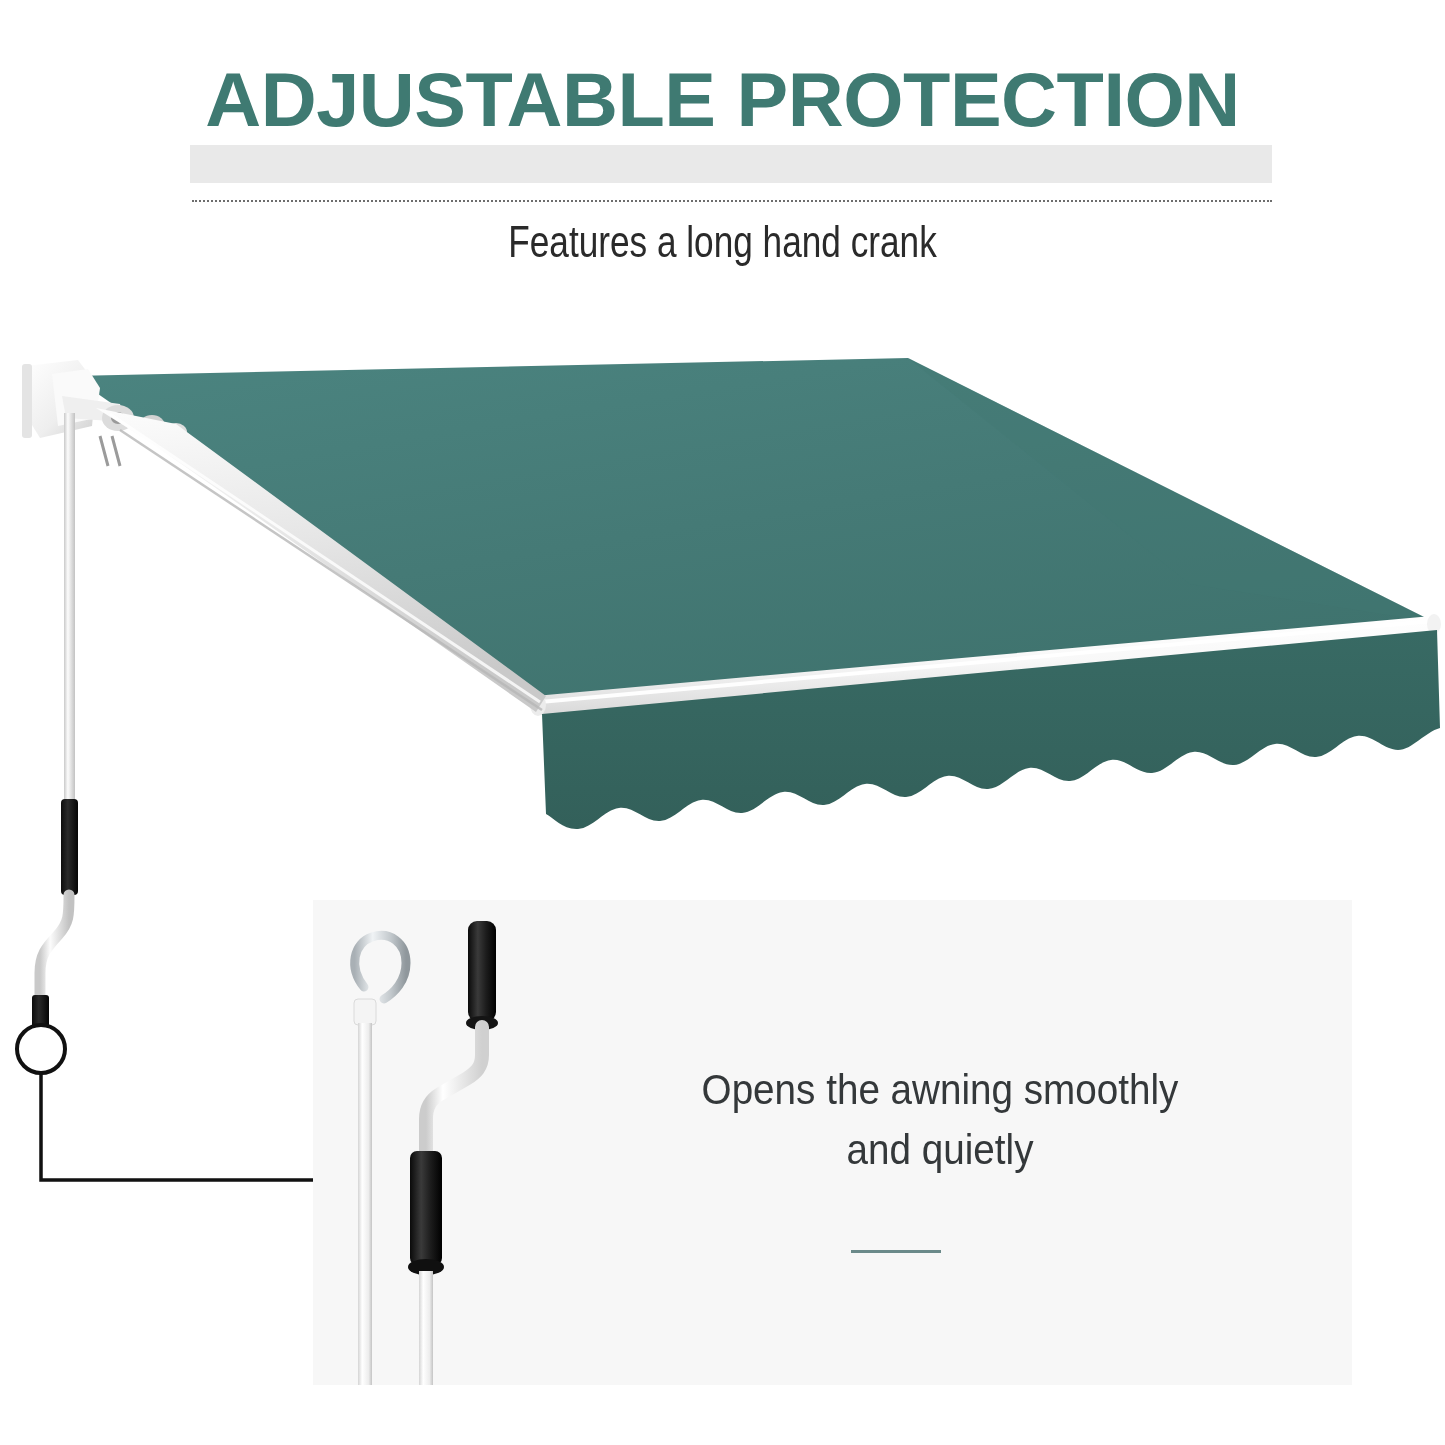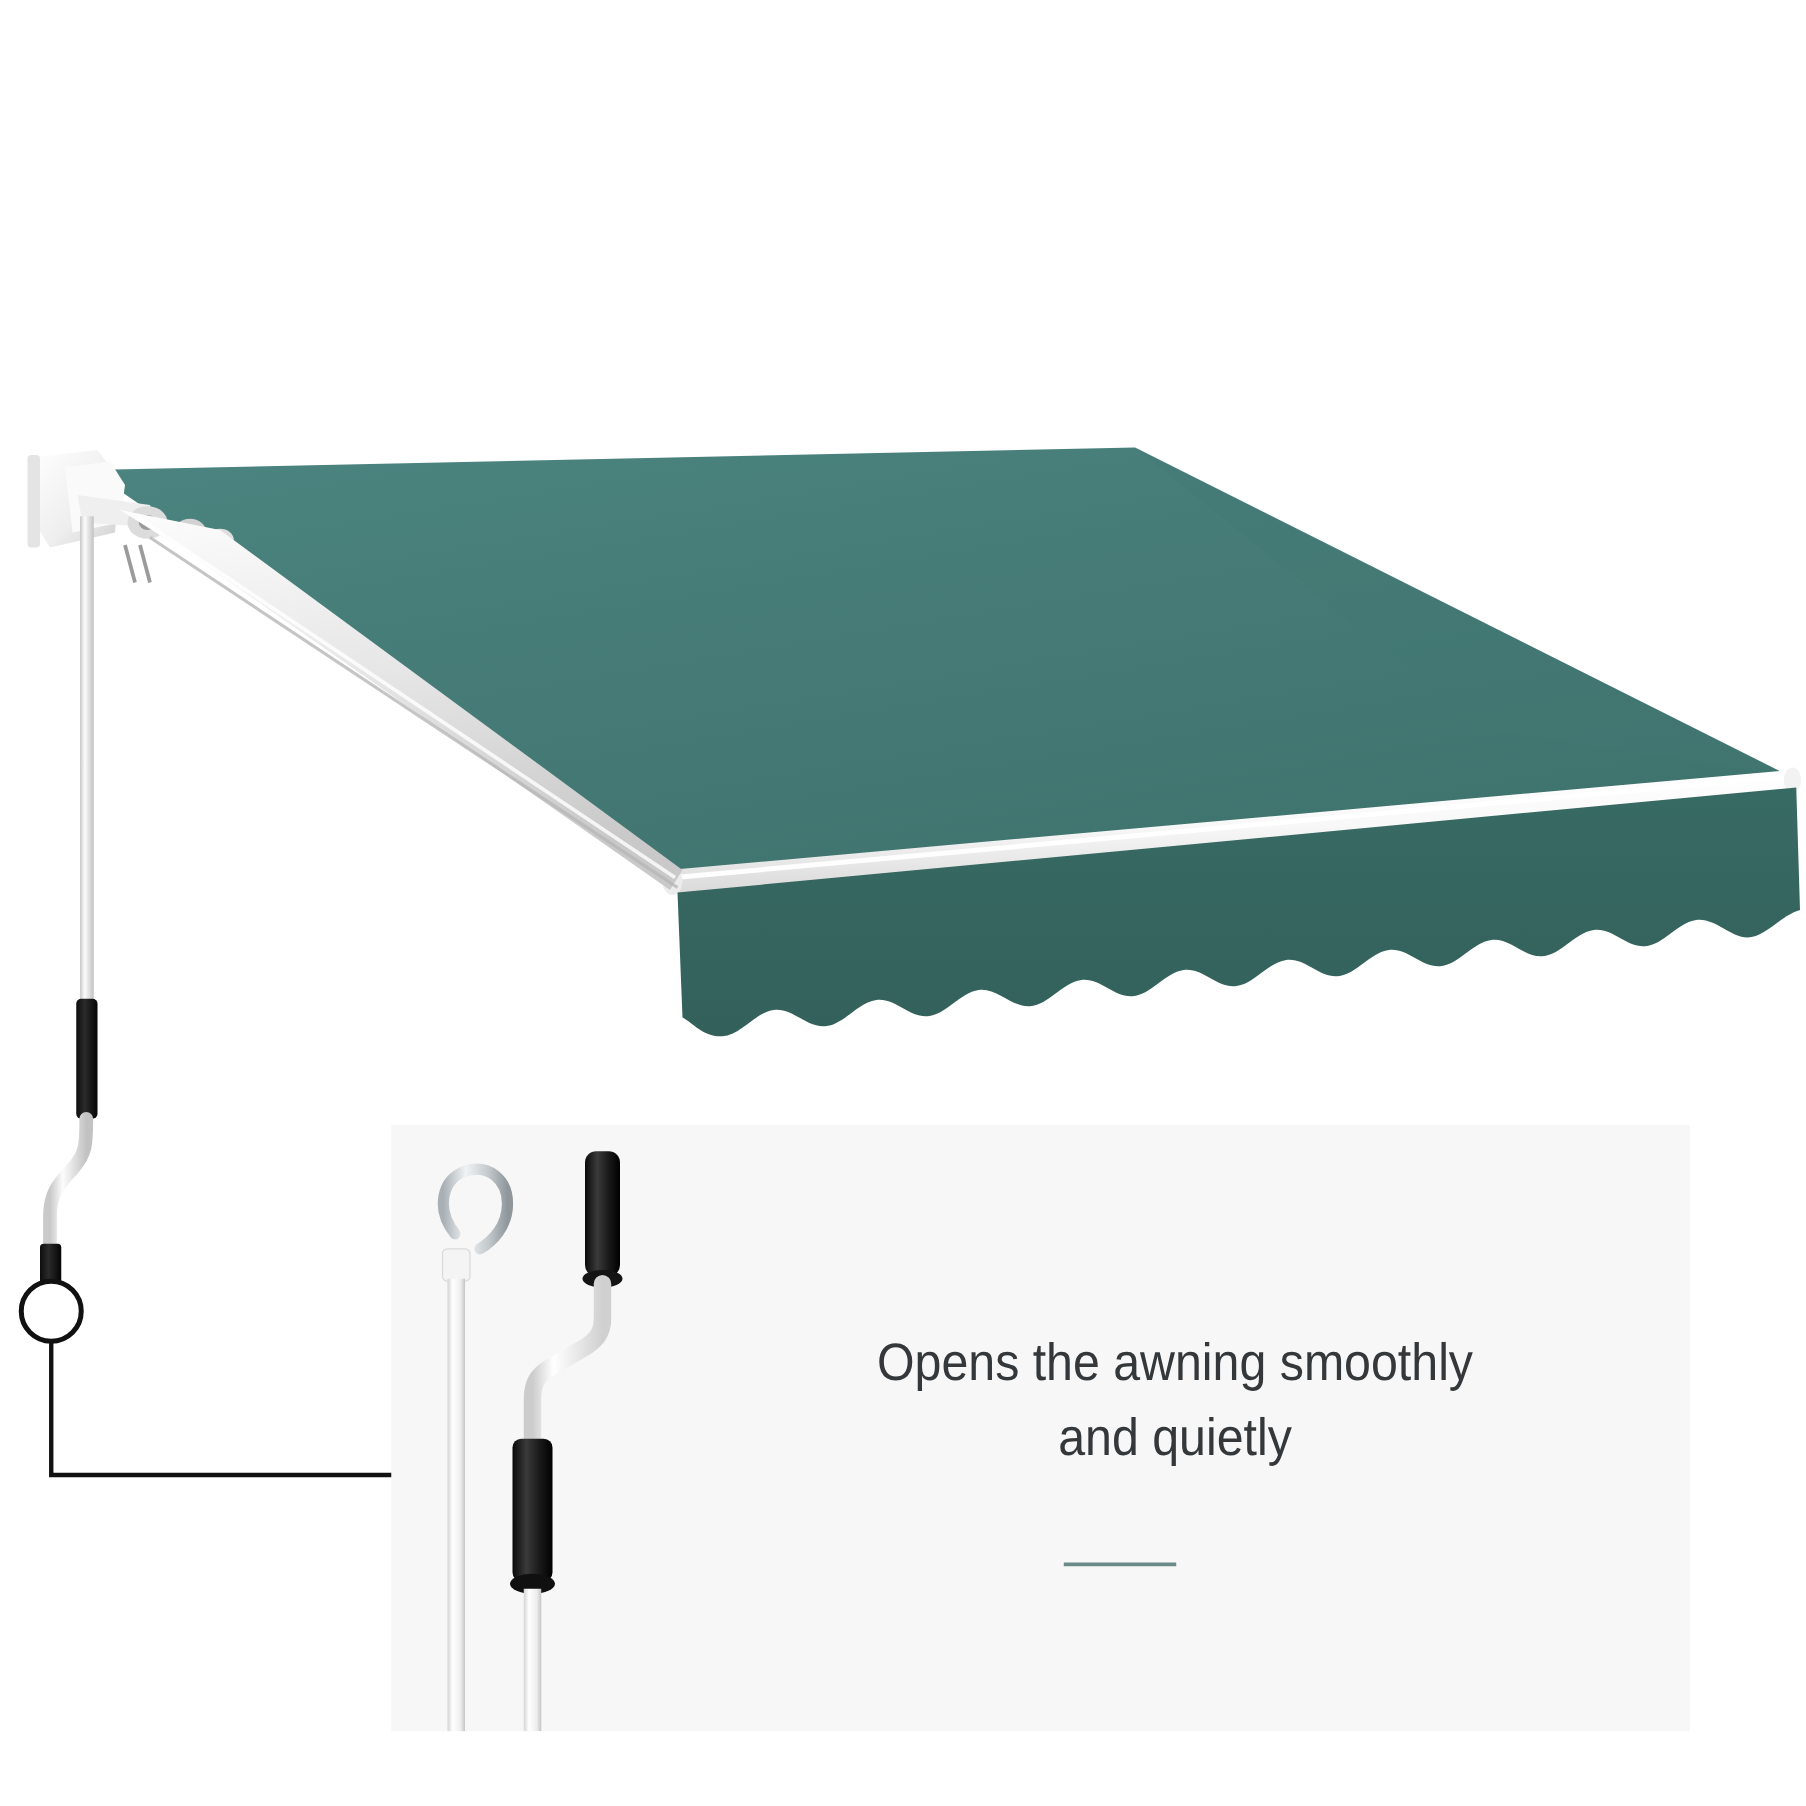--- a/index.html
+++ b/index.html
@@ -76,20 +76,26 @@
   .panel-rule{
     position:absolute;left:851px;top:1250px;width:90px;height:3px;
     background:#6b8a8a;
   }
 </style>
 </head>
 <body>
 
 <div class="stage">
 
+  <div class="header">
+    <div class="title-band"></div>
+    <div class="title">ADJUSTABLE PROTECTION</div>
+    <div class="divider-dotted"></div>
+    <div class="subtitle">Features a long hand crank</div>
+  </div>
 
   <div class="awning-wrap">
     <svg class="awning-svg" width="1445" height="540" viewBox="0 0 1445 540">
       <defs>
         <linearGradient id="fabGrad" x1="0" y1="0" x2="0.65" y2="1">
           <stop offset="0%" stop-color="#4b8480"></stop>
           <stop offset="55%" stop-color="#457a76"></stop>
           <stop offset="100%" stop-color="#3f736e"></stop>
         </linearGradient>
         <linearGradient id="valGrad" x1="0" y1="0" x2="0" y2="1">

